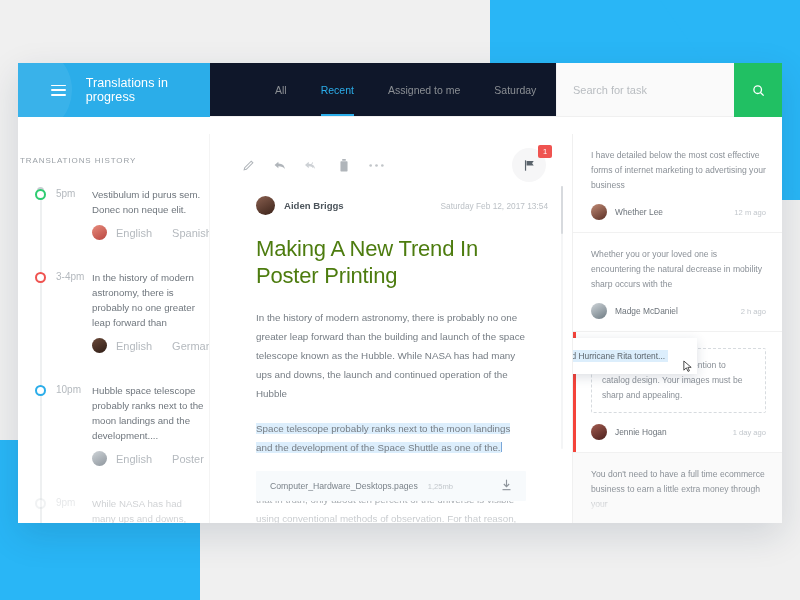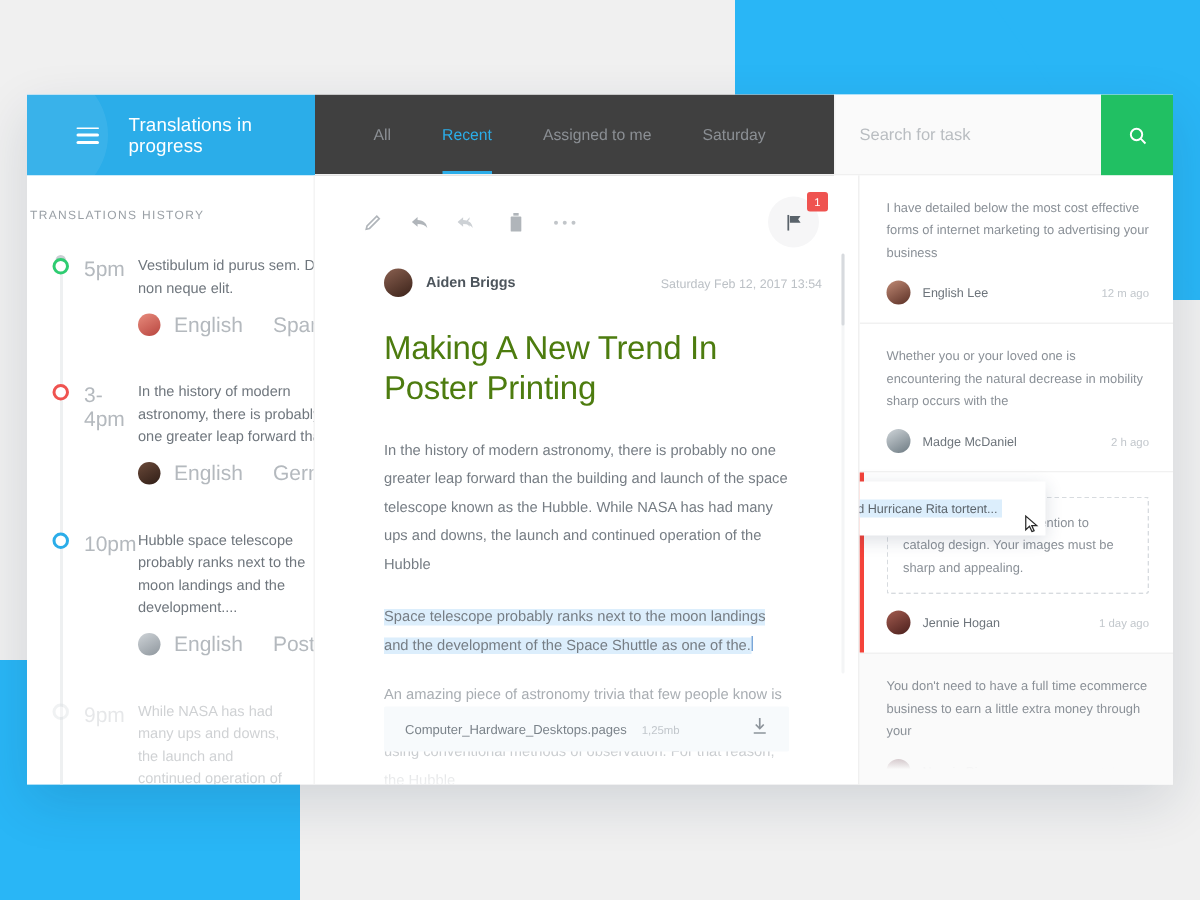--- a/index.html
+++ b/index.html
@@ -34,21 +34,21 @@
     background:#29b6f6;
   }
 
   
   #app {
     position:absolute; left:18px; top:63px;
     width:764px; height:460px;
     background:#ffffff;
     box-shadow:0 12px 34px rgba(20,40,70,.14);
     z-index:2; overflow:hidden;
-    display:flex; flex-direction:column;
+    display:flex; flex-direction:column;gap:17px;
   }
 
   
   .header { height:54px; display:flex; flex:none; }
   .hdr-brand {
     width:192px; background:#2bade9;
     display:flex; align-items:center;
     position:relative; overflow:hidden;
   }
   .hdr-brand::before{
@@ -60,22 +60,22 @@
     width:16px; height:11px; margin-left:33px;
     display:flex; flex-direction:column; justify-content:space-between;
     position:relative; z-index:1; cursor:pointer;
   }
   .burger i { display:block; height:1.6px; background:#fff; border-radius:1px; }
   .brand-title {
     color:#fff; font-size:12.5px; margin-left:20px;
     position:relative; z-index:1; letter-spacing:.1px;
   }
   .hdr-tabs {
-    flex:1; background:#404040; display:flex; align-items:stretch;
-    padding-left:22px; border-bottom:1px solid #f0f0f0;
+    flex:1; background:#0f172a; display:flex; align-items:stretch;
+    padding-left:48px; border-bottom:1px solid #f0f0f0;
   }
   .tab {
     display:flex; align-items:center; padding:0 17px;
     font-size:10.5px; color:#8b8f94; cursor:pointer; position:relative;
   }
   .tab.active { color:#2bade9; }
   .tab.active::after {
     content:""; position:absolute; left:17px; right:17px; bottom:0;
     height:2.5px; background:#2bade9;
   }
@@ -116,31 +116,31 @@
     width:7px; height:7px; border-radius:50%; background:#c9ced3;
     position:absolute; left:19px; top:0;
   }
   .tl-item { display:flex; position:relative; margin-bottom:22px; padding-left:0; }
   .tl-dot {
     width:11px; height:11px; border-radius:50%;
     border:2px solid #ccc; background:#fff;
     position:absolute; left:-1.5px; top:2px; z-index:1;
   }
   .tl-time {
-    width:36px; flex:none; font-size:14px; color:#b4b9be;
+    width:36px; flex:none; font-size:10px; color:#b4b9be;
     margin-left:20px; padding-top:1px;
   }
   .tl-body { flex:1; padding-right:10px; }
   .tl-text { font-size:9.7px; line-height:1.55; color:#6f767d; }
   .tl-meta { display:flex; align-items:center; margin-top:8px; }
   .av {
     width:15px; height:15px; border-radius:50%; flex:none;
     background:#cfd4d8; overflow:hidden;
   }
-  .tl-lang { font-size:14px; color:#b4b9be; margin-left:9px; }
+  .tl-lang { font-size:11px; color:#b4b9be; margin-left:9px; }
   .tl-lang.second { margin-left:20px; }
   .tl-item.faded { opacity:.33; }
 
   
   .article {
     flex:1; background:#fff; position:relative; min-width:0;
     padding:18px 0 0 0; overflow:hidden;
   }
   .tools { display:flex; align-items:center; padding:0 20px 0 22px; height:26px; }
   .tool { width:32px; display:flex; align-items:center; justify-content:center; cursor:pointer; }
@@ -421,21 +421,21 @@
         </div>
     </div>
 
     <div class="tasks">
       <div class="task-scroll"></div>
 
       <div class="task">
         <div class="task-text">I have detailed below the most cost effective forms of internet marketing to advertising your business</div>
         <div class="task-foot">
           <div class="task-av" style="background:linear-gradient(150deg,#c08a75,#5a2f25);"></div>
-          <div class="task-name">English Lee</div>
+          <div class="task-name">Whether Lee</div>
           <div class="task-ago">12 m ago</div>
         </div>
       </div>
 
       <div class="task">
         <div class="task-text">Whether you or your loved one is encountering the natural decrease in mobility sharp occurs with the</div>
         <div class="task-foot">
           <div class="task-av" style="background:linear-gradient(150deg,#cfd5d9,#6d7a82);"></div>
           <div class="task-name">Madge McDaniel</div>
           <div class="task-ago">2 h ago</div>

